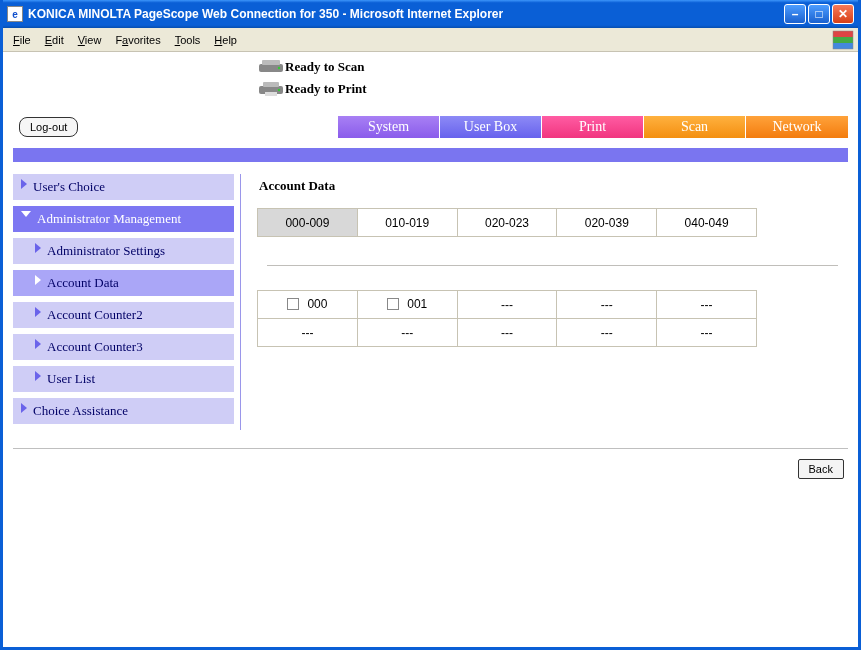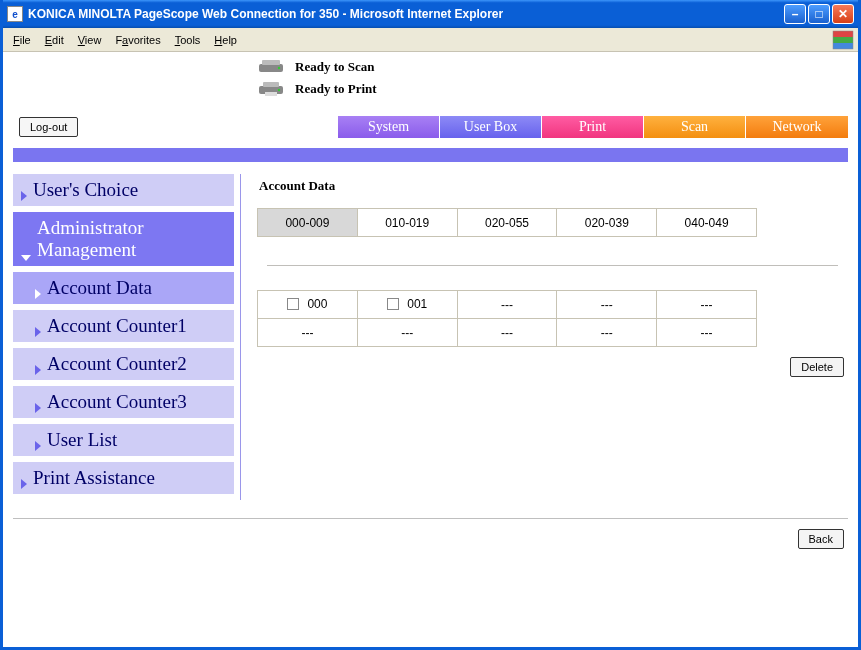--- a/index.html
+++ b/index.html
@@ -67,35 +67,35 @@
     flex:1;
     background:#fff;
     overflow:auto;
     padding: 6px 10px 10px 10px;
     position: relative;
   }
   
   .status-row { display:flex; align-items:flex-start; margin-bottom:18px; }
   .status-left-spacer { width: 244px; }
   .status-block { display:flex; flex-direction:column; gap:4px; }
-  .status-line { display:flex; align-items:center; gap:10px; }
+  .status-line { display:flex; align-items:center; }
   .printer-icon {
     width:28px; height:18px; position:relative;
   }
   .printer-icon svg { width:28px; height:18px; }
   .status-text { font-family: Georgia, "Times New Roman", serif; font-weight:bold; font-size:13px; color:#000; }
 
   
   .top-row { display:flex; align-items:center; margin-bottom:10px; }
   .logout-btn {
     border:1px solid #333;
     background:#f6f6f6;
     padding:3px 10px;
     font-size:11px;
-    border-radius:2px;
+    border-radius:8px;
     margin-left: 6px;
   }
   .tabs { margin-left:auto; display:flex;justify-content:flex-end; }
   .tab {
     width:102px; height:22px;
     display:flex; align-items:center; justify-content:center;
     color:#fff; font-family: Georgia, serif; font-size:14px;
     border-right:1px solid #fff;
   }
   .tab:last-child { border-right:none; }
@@ -110,24 +110,24 @@
   .main { display:flex; gap:10px; }
   .sidebar {
     width: 228px;
     padding-right:6px;
     border-right:1px solid #9a96ea;
   }
   .sb-item {
     background:#cfcdf6;
     color:#000066;
     font-family: Georgia, serif;
-    font-size:19px;
+    font-size:13px;
     padding:5px 8px;
     margin-bottom:6px;
-    display:flex; align-items:flex-end; gap:6px;
+    display:flex; align-items:flex-start; gap:6px;
   }
   .sb-item.expanded { background:#7d77f2; color:#ffffff; }
   .sb-item.selected { background:#aaa6f7; color:#000066; }
   .sb-sub { padding-left: 22px; }
   .tri {
     width:0; height:0;
     border-top:5px solid transparent;
     border-bottom:5px solid transparent;
     border-left:6px solid #6a63ea;
     display:inline-block;
@@ -241,55 +241,55 @@
     <div class="main">
       <div class="sidebar">
         <div class="sb-item">
           <span class="tri"></span>
           <span>User's Choice</span>
         </div>
         <div class="sb-item expanded">
           <span class="tri down"></span>
           <span>Administrator Management</span>
         </div>
+        <div class="sb-item sb-sub">
+          <span class="tri"></span>
+          <span>Administrator Settings</span>
+        </div>
         <div class="sb-item sb-sub selected">
           <span class="tri white"></span>
           <span>Account Data</span>
         </div>
         <div class="sb-item sb-sub">
           <span class="tri"></span>
-          <span>Account Counter1</span>
+          <span>Account Counter2</span>
         </div>
         <div class="sb-item sb-sub">
           <span class="tri"></span>
-          <span>Account Counter2</span>
+          <span>Account Counter3</span>
         </div>
         <div class="sb-item sb-sub">
           <span class="tri"></span>
-          <span>Account Counter3</span>
-        </div>
-        <div class="sb-item sb-sub">
-          <span class="tri"></span>
           <span>User List</span>
         </div>
         <div class="sb-item">
           <span class="tri"></span>
-          <span>Print Assistance</span>
+          <span>Choice Assistance</span>
         </div>
       </div>
 
       <div class="panel">
         <div class="panel-title">Account Data</div>
 
         <table class="range">
           <tbody>
               <tr>
             <td class="sel">000-009</td>
             <td>010-019</td>
-            <td>020-055</td>
+            <td>020-023</td>
             <td>020-039</td>
             <td>040-049</td>
           </tr>
         </tbody>
           </table>
 
         <hr class="hr">
 
         <table class="accounts">
           <tbody>
@@ -313,23 +313,20 @@
           <tr>
             <td>---</td>
             <td>---</td>
             <td>---</td>
             <td>---</td>
             <td>---</td>
           </tr>
         </tbody>
           </table>
 
-        <div class="delete-row">
-          <button class="btn">Delete</button>
-        </div>
       </div>
     </div>
 
     <hr class="bottom-hr">
     <div class="back-row">
       <button class="btn">Back</button>
     </div>
   </div>
 </div>
 

